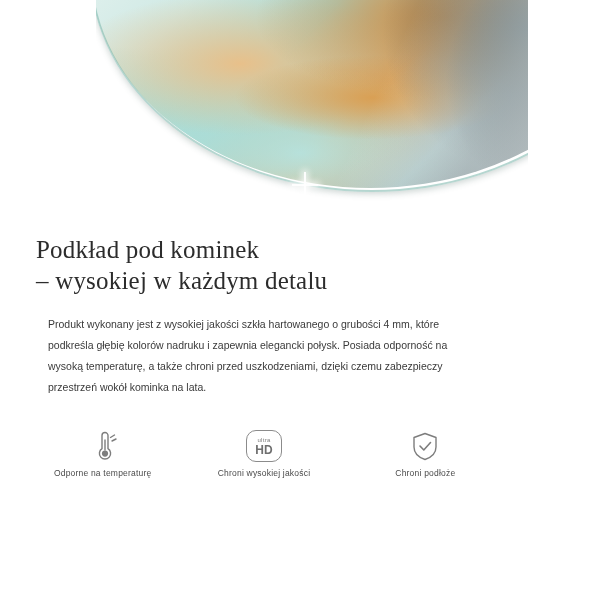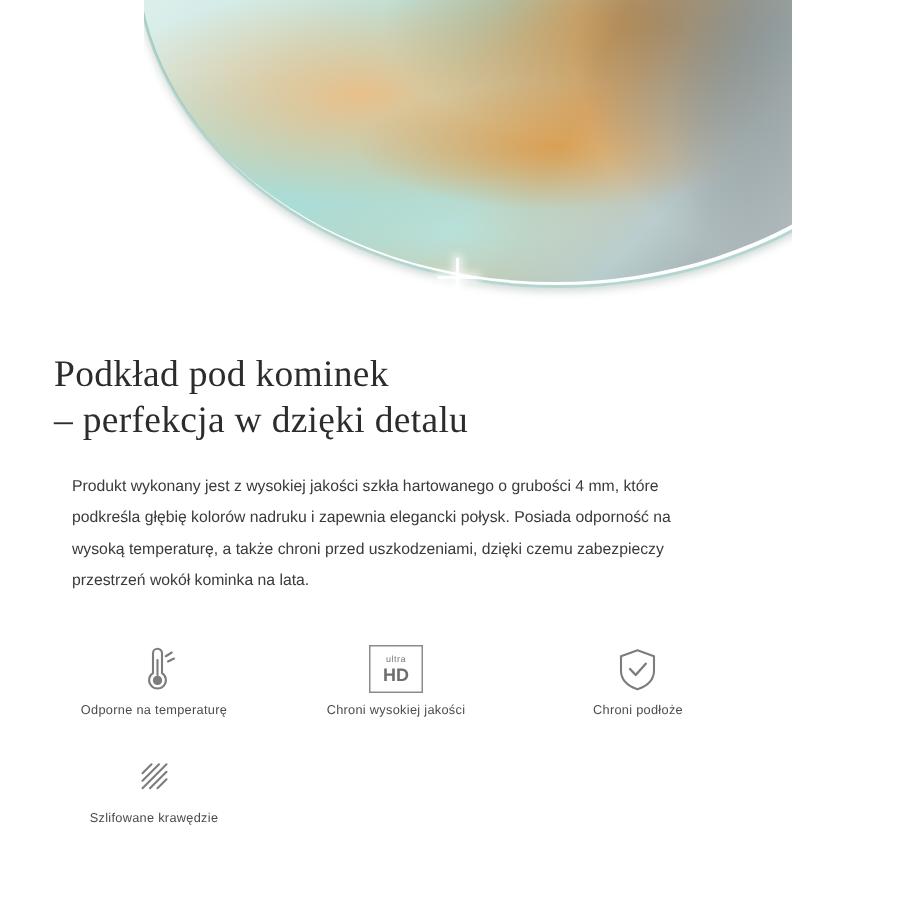--- a/index.html
+++ b/index.html
@@ -146,21 +146,21 @@
   .feature-label {
     margin-top: 0;
     font-size: 8.5px;
     color: #4a4a4a;
     letter-spacing: 0.2px;
   }
   .ultrahd {
     width: 34px;
     height: 30px;
     border: 1.4px solid #8b8b8b;
-    border-radius: 0;
+    border-radius: 10px;
     display: flex;
     flex-direction: column;
     align-items: center;
     justify-content: center;
     line-height: 1;
   }
   .ultrahd .u {
     font-size: 6px;
     color: #7a7a7a;
     letter-spacing: 0.3px;
@@ -181,21 +181,21 @@
     <div class="hero-bg"></div>
     <div class="hero-ellipse"></div>
     <div class="hero-ellipse-edge"></div>
     <div class="hero-corner-left"></div>
     <div class="hero-sparkle"></div>
   </div>
 
   <div class="content">
     <h1 class="headline">
       <span class="line">Podkład pod kominek</span>
-      <span class="line">– perfekcja w dzięki detalu</span>
+      <span class="line">– wysokiej w każdym detalu</span>
     </h1>
     <p class="paragraph">Produkt wykonany jest z wysokiej jakości szkła hartowanego o grubości 4 mm, które podkreśla głębię kolorów nadruku i zapewnia elegancki połysk. Posiada odporność na wysoką temperaturę, a także chroni przed uszkodzeniami, dzięki czemu zabezpieczy przestrzeń wokół kominka na lata.</p>
   </div>
 
   <div class="features">
 
     <div class="feature">
       <div class="feature-icon">
         <svg width="40" height="40" viewBox="0 0 40 40" aria-hidden="true">
           <g fill="none" stroke="#7d7d7d" stroke-width="1.4" stroke-linecap="round">
@@ -224,30 +224,16 @@
       <div class="feature-icon">
         <svg width="40" height="40" viewBox="0 0 40 40" aria-hidden="true">
           <path d="M20 7.5l11 4v9.5c0 6.6-4.7 10.4-11 12.5-6.3-2.1-11-5.9-11-12.5V11.5z" fill="none" stroke="#7d7d7d" stroke-width="1.4" stroke-linejoin="round"></path>
           <polyline points="15,20 18.8,24 25.5,16.5" fill="none" stroke="#7d7d7d" stroke-width="1.6" stroke-linecap="round" stroke-linejoin="round"></polyline>
         </svg>
       </div>
       <div class="feature-label">Chroni podłoże</div>
     </div>
 
 
-    <div class="feature">
-      <div class="feature-icon">
-        <svg width="40" height="40" viewBox="0 0 40 40" aria-hidden="true">
-          <g fill="none" stroke="#7d7d7d" stroke-width="1.4" stroke-linecap="round">
-            <path d="M12 27.5L28 11.5"></path>
-            <path d="M12 22.5L23 11.5"></path>
-            <path d="M12 17.5L18 11.5"></path>
-            <path d="M17 27.5L28 16.5"></path>
-            <path d="M22 27.5L28 21.5"></path>
-          </g>
-        </svg>
-      </div>
-      <div class="feature-label">Szlifowane krawędzie</div>
-    </div>
 
 
   </div>
 </div>
 
 </body></html>

